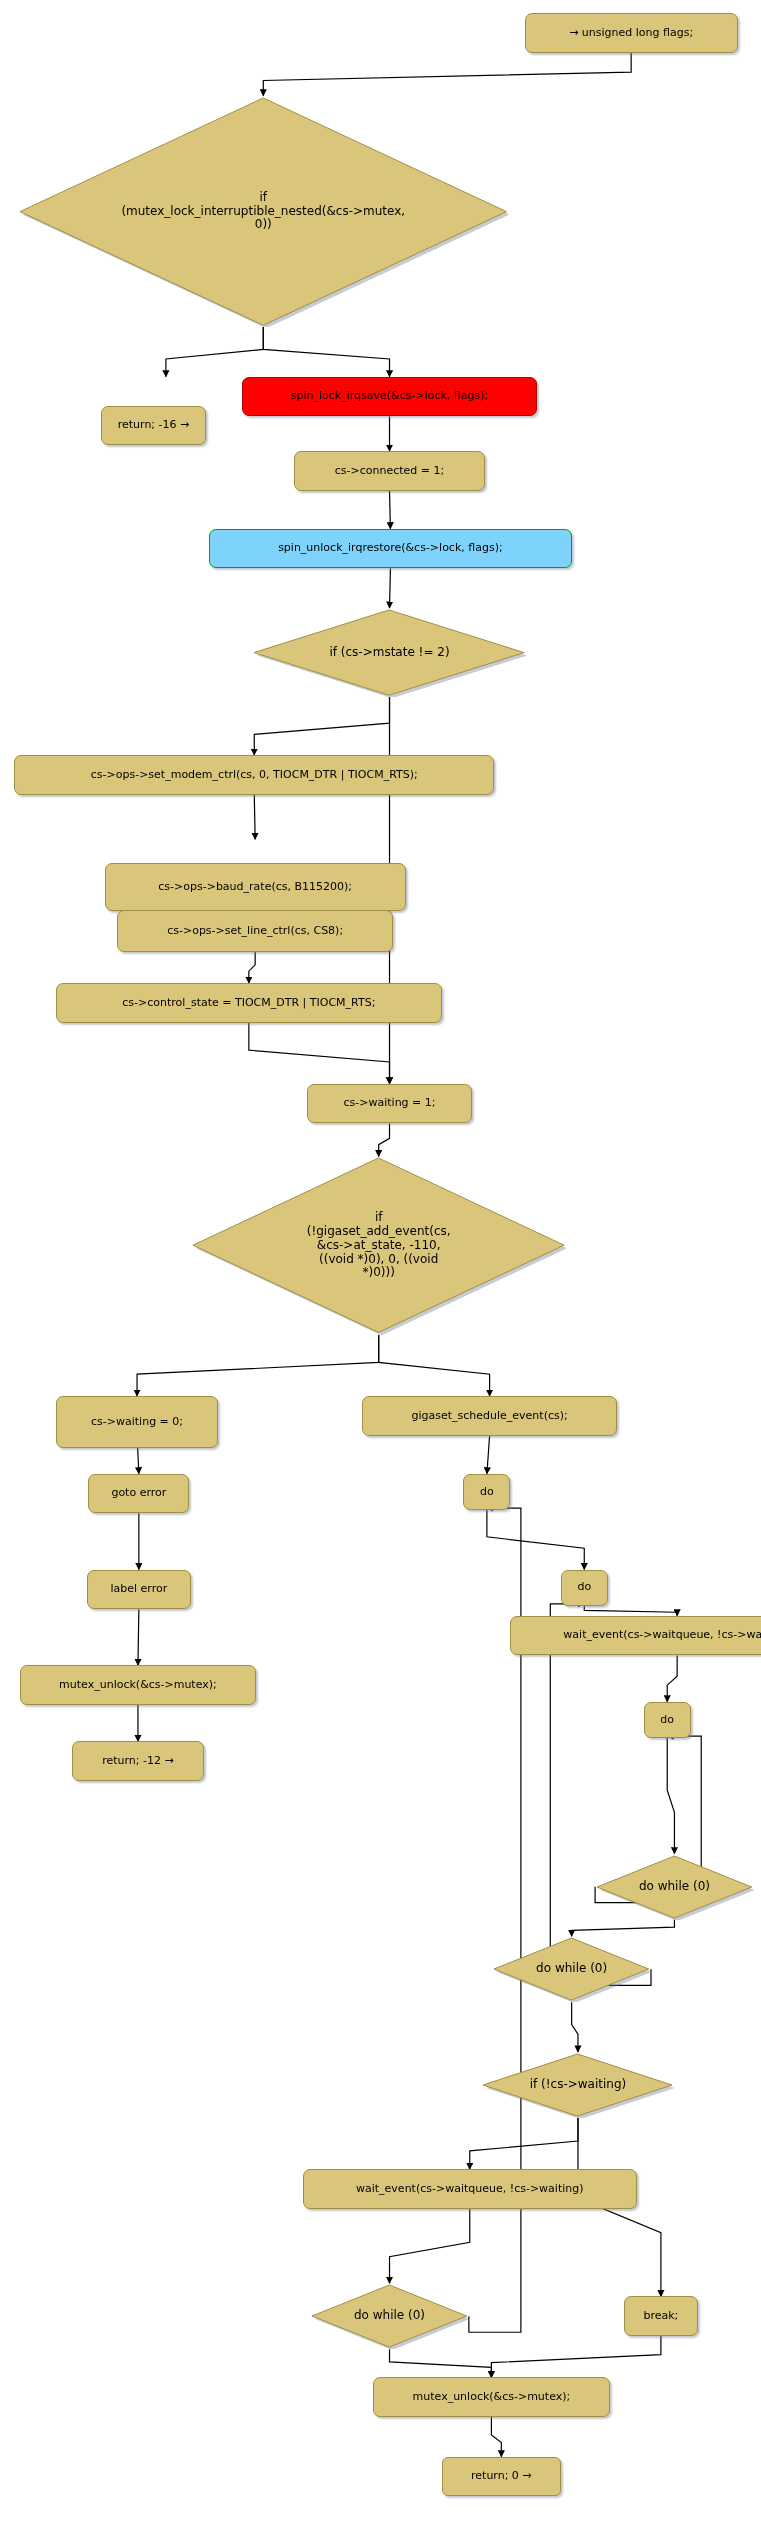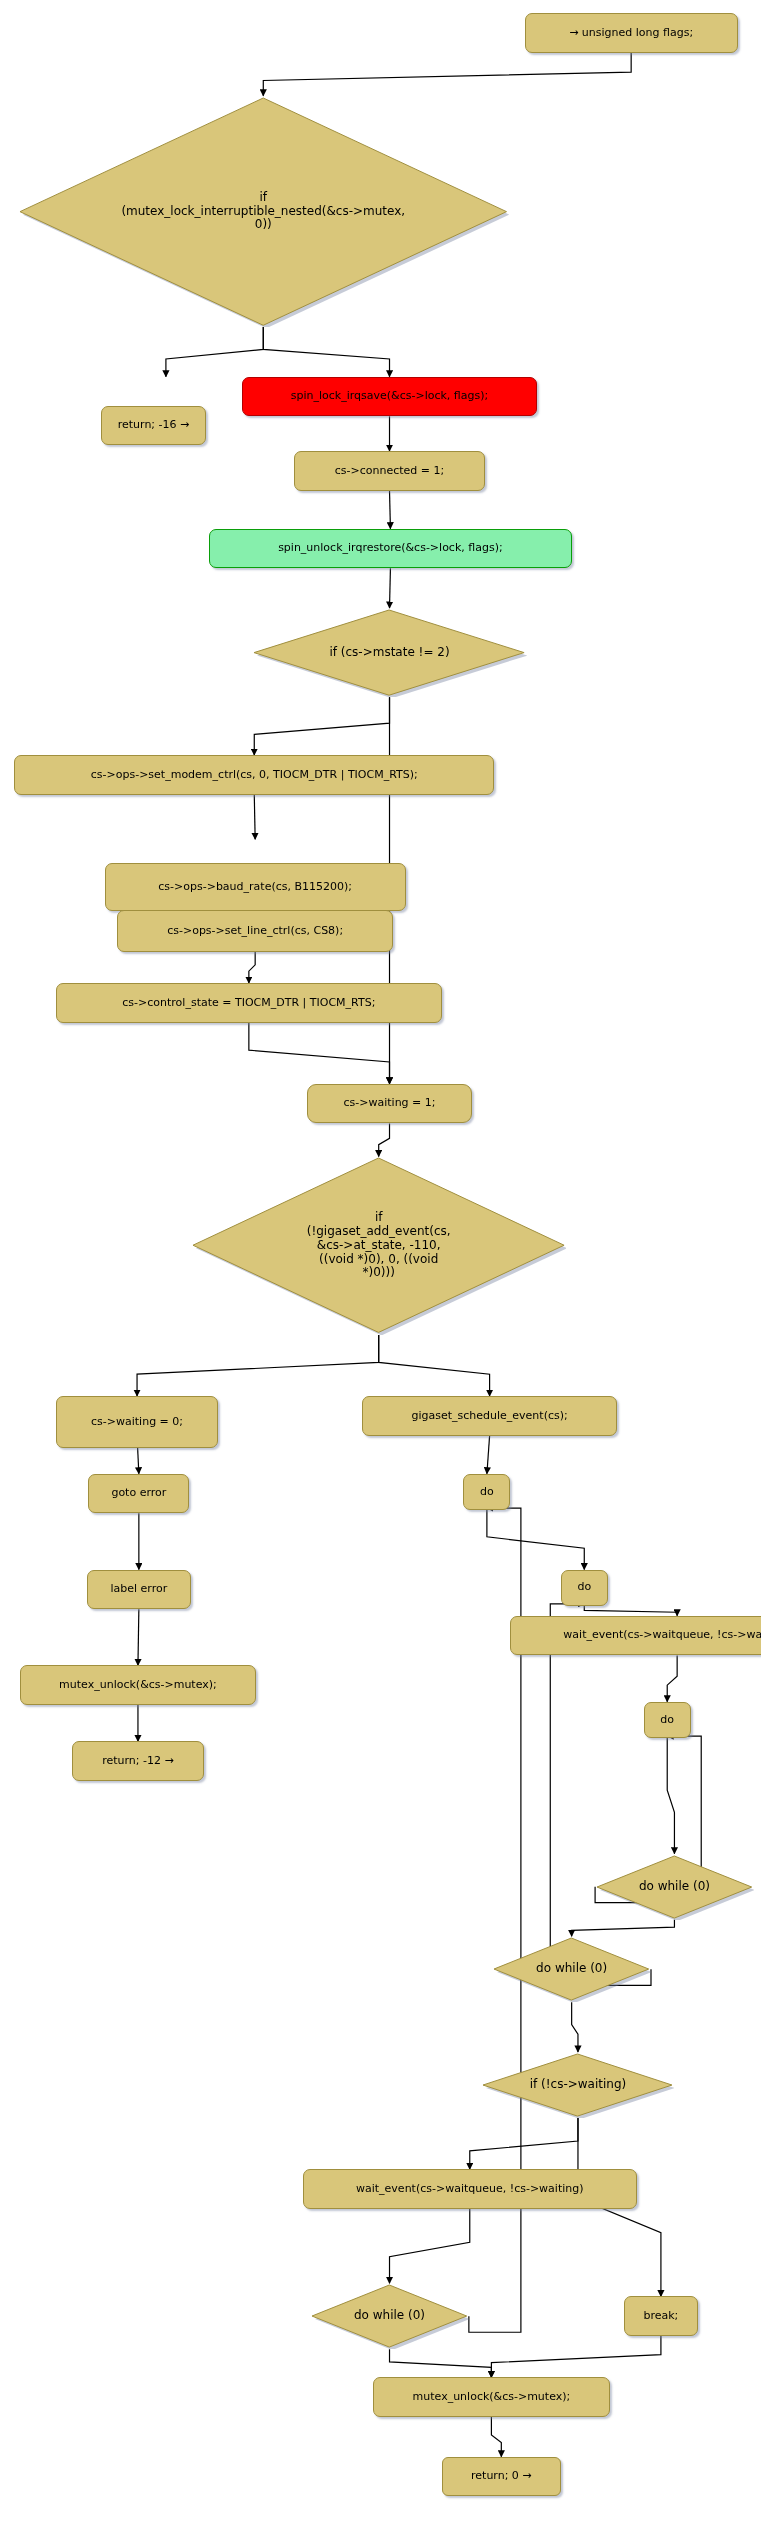--- a/index.html
+++ b/index.html
@@ -32,21 +32,21 @@
     font-size:11px;
     color:#000;
     padding:0 7px;
   }
   .box.red{
     background:#ff0000;
     border-color:#b30000;
     color:#000;
   }
   .box.green{
-    background:#86efac;
+    background:#7dd3fc;
     border-color:#0a9e0a;
     color:#000;
   }
   
   .diamond{
     font-size:12px;
     color:#000;
     background:transparent;
     border:none;
     z-index:2;
@@ -115,21 +115,21 @@
       <div class="node box" style="left: 293.941px; top: 451.028px; width: 191.152px; height: 39.6508px;"><span>cs-&gt;connected = 1;</span></div>
       <div class="node box green" style="left: 209.185px; top: 528.678px; width: 362.467px; height: 39.6508px;"><span>spin_unlock_irqrestore(&amp;cs-&gt;lock, flags);</span></div>
       <div class="node diamond" style="left: 252.464px; top: 607.979px; width: 274.104px; height: 89.2143px;"><svg class="dshape" viewBox="0 0 274.1042654028436 89.214332247557" preserveAspectRatio="none">
           <path d="M 140.0521327014218 5 L 275.1042654028436 47.6071661237785 L 140.0521327014218 90.214332247557 L 5 47.6071661237785 Z" fill="rgba(120,130,160,.42)"></path>
           <path d="M 137.0521327014218 2 L 272.1042654028436 44.6071661237785 L 137.0521327014218 87.214332247557 L 2 44.6071661237785 Z" fill="#d9c67a" stroke="#a08f3e" stroke-width="1"></path>
         </svg><span class="dtext">if (cs-&gt;mstate != 2)</span></div>
       <div class="node box" style="left: 14.4265px; top: 755.018px; width: 479.682px; height: 39.6508px;"><span>cs-&gt;ops-&gt;set_modem_ctrl(cs, 0, TIOCM_DTR | TIOCM_RTS);</span></div>
       <div class="node box" style="left: 104.592px; top: 863px; width: 301.154px; height: 48px;"><span>cs-&gt;ops-&gt;baud_rate(cs, B115200);</span></div>
       <div class="node box" style="left: 117.216px; top: 910.317px; width: 275.908px; height: 42px;"><span>cs-&gt;ops-&gt;set_line_ctrl(cs, CS8);</span></div>
       <div class="node box" style="left: 55.9028px; top: 983.01px; width: 385.91px; height: 39.6508px;"><span>cs-&gt;control_state = TIOCM_DTR | TIOCM_RTS;</span></div>
-      <div class="node box" style="left: 306.564px; top: 1083.79px; width: 165.905px; height: 39.6508px; border-radius: 9px;"><span>cs-&gt;waiting = 1;</span></div>
+      <div class="node box" style="left: 306.564px; top: 1083.79px; width: 165.905px; height: 39.6508px;"><span>cs-&gt;waiting = 1;</span></div>
       <div class="node diamond" style="left: 191.152px; top: 1156.48px; width: 375.09px; height: 178.429px;"><svg class="dshape" viewBox="0 0 375.09004739336496 178.428664495114" preserveAspectRatio="none">
           <path d="M 190.54502369668248 5 L 376.09004739336496 92.214332247557 L 190.54502369668248 179.428664495114 L 5 92.214332247557 Z" fill="rgba(120,130,160,.42)"></path>
           <path d="M 187.54502369668248 2 L 373.09004739336496 89.214332247557 L 187.54502369668248 176.428664495114 L 2 89.214332247557 Z" fill="#d9c67a" stroke="#a08f3e" stroke-width="1"></path>
         </svg><span class="dtext">if
 (!gigaset_add_event(cs,
 &amp;cs-&gt;at_state, -110,
 ((void *)0), 0, ((void
 *)0)))</span></div>
       <div class="node box" style="left: 55.9028px; top: 1396.04px; width: 162.299px; height: 52px;"><span>cs-&gt;waiting = 0;</span></div>
       <div class="node box" style="left: 362.467px; top: 1396.04px; width: 254.268px; height: 39.6508px;"><span>gigaset_schedule_event(cs);</span></div>

